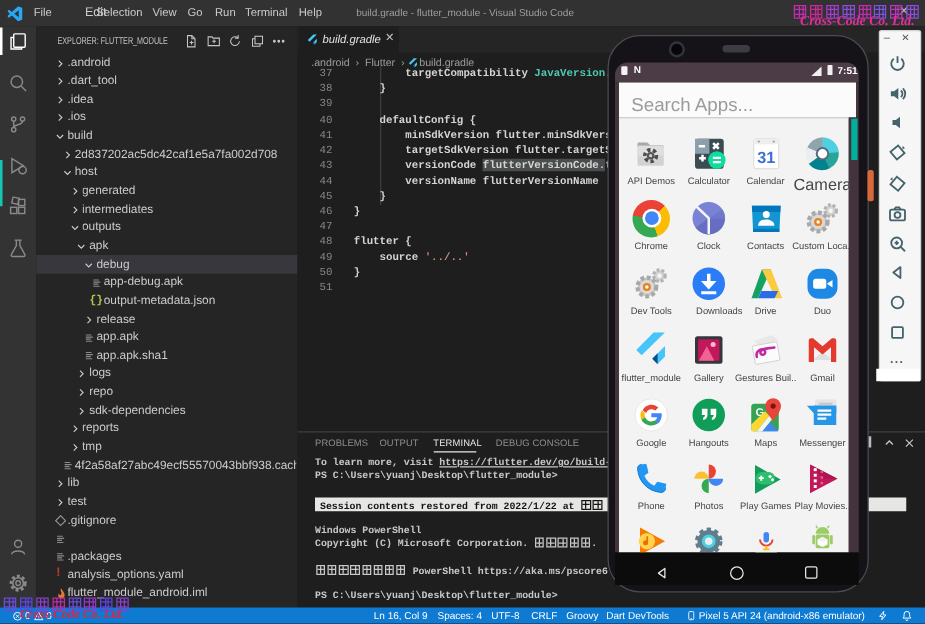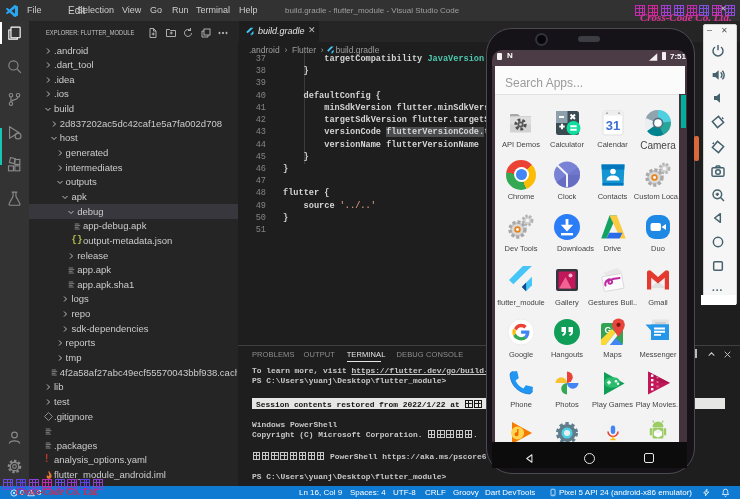--- a/index.html
+++ b/index.html
@@ -313,25 +313,25 @@
       <path d="M11 0v10H0z" fill="#f3eef0"></path>
     </svg>
 <div class="abs" style="left:662px;top:51.5px;width:4px;height:8px;background:#f3eef0;border-radius:0.5px;"></div>
 <div class="abs" style="left:670px;top:51.5px;font-size:8px;font-weight:bold;color:#fff;">7:51</div>
 <div class="abs" style="left:494.5px;top:66px;width:190.5px;height:27.5px;background:#fbfbfb;"></div>
 <div class="abs" style="left:685px;top:66px;width:2px;height:27.5px;background:#43333c;"></div>
 <div class="abs" style="left:494.5px;top:93.5px;width:184.5px;height:348.5px;background:#f3f3f3;border-top:1px solid #e2e2e2;"></div>
 <div class="abs" style="left:491.5px;top:66px;width:3px;height:376px;background:#43333c;"></div>
 <div class="abs" style="left:679px;top:93.5px;width:8px;height:348.5px;background:#43333c;"></div>
 <div class="abs" style="left:681px;top:95px;width:5px;height:33px;background:#00b09d;"></div>
-<div class="abs" style="left:505px;top:76px;font-size:12px;color:#9b9b9b;">Search Apps...</div>
+<div class="abs" style="left:505px;top:76px;font-size:15px;color:#9b9b9b;">Search Apps...</div>
 <div class="abs" style="left:494.0px;top:140px;width:54px;font-size:7.5px;color:#454545;text-align:center;white-space:nowrap;overflow:hidden;">API Demos</div>
 <div class="abs" style="left:540.0px;top:140px;width:54px;font-size:7.5px;color:#454545;text-align:center;white-space:nowrap;overflow:hidden;">Calculator</div>
 <div class="abs" style="left:585.5px;top:140px;width:54px;font-size:7.5px;color:#454545;text-align:center;white-space:nowrap;overflow:hidden;">Calendar</div>
-<div class="abs" style="left:631.0px;top:140px;width:54px;font-size:10px;color:#454545;text-align:center;white-space:nowrap;overflow:hidden;">Camera</div>
+<div class="abs" style="left:631.0px;top:140px;width:54px;font-size:13px;color:#454545;text-align:center;white-space:nowrap;overflow:hidden;">Camera</div>
 <div class="abs" style="left:494.0px;top:192px;width:54px;font-size:7.5px;color:#454545;text-align:center;white-space:nowrap;overflow:hidden;">Chrome</div>
 <div class="abs" style="left:540.0px;top:192px;width:54px;font-size:7.5px;color:#454545;text-align:center;white-space:nowrap;overflow:hidden;">Clock</div>
 <div class="abs" style="left:585.5px;top:192px;width:54px;font-size:7.5px;color:#454545;text-align:center;white-space:nowrap;overflow:hidden;">Contacts</div>
 <div class="abs" style="left:631.0px;top:192px;width:54px;font-size:7.5px;color:#454545;text-align:center;white-space:nowrap;overflow:hidden;">Custom Loca..</div>
 <div class="abs" style="left:494.0px;top:244px;width:54px;font-size:7.5px;color:#454545;text-align:center;white-space:nowrap;overflow:hidden;">Dev Tools</div>
 <div class="abs" style="left:540.0px;top:244px;width:54px;font-size:7.5px;color:#454545;text-align:right;white-space:nowrap;overflow:hidden;">Downloads</div>
 <div class="abs" style="left:585.5px;top:244px;width:54px;font-size:7.5px;color:#454545;text-align:center;white-space:nowrap;overflow:hidden;">Drive</div>
 <div class="abs" style="left:631.0px;top:244px;width:54px;font-size:7.5px;color:#454545;text-align:center;white-space:nowrap;overflow:hidden;">Duo</div>
 <div class="abs" style="left:494.0px;top:298px;width:54px;font-size:7.5px;color:#454545;text-align:center;white-space:nowrap;overflow:hidden;">flutter_module</div>
 <div class="abs" style="left:540.0px;top:298px;width:54px;font-size:7.5px;color:#454545;text-align:center;white-space:nowrap;overflow:hidden;">Gallery</div>

